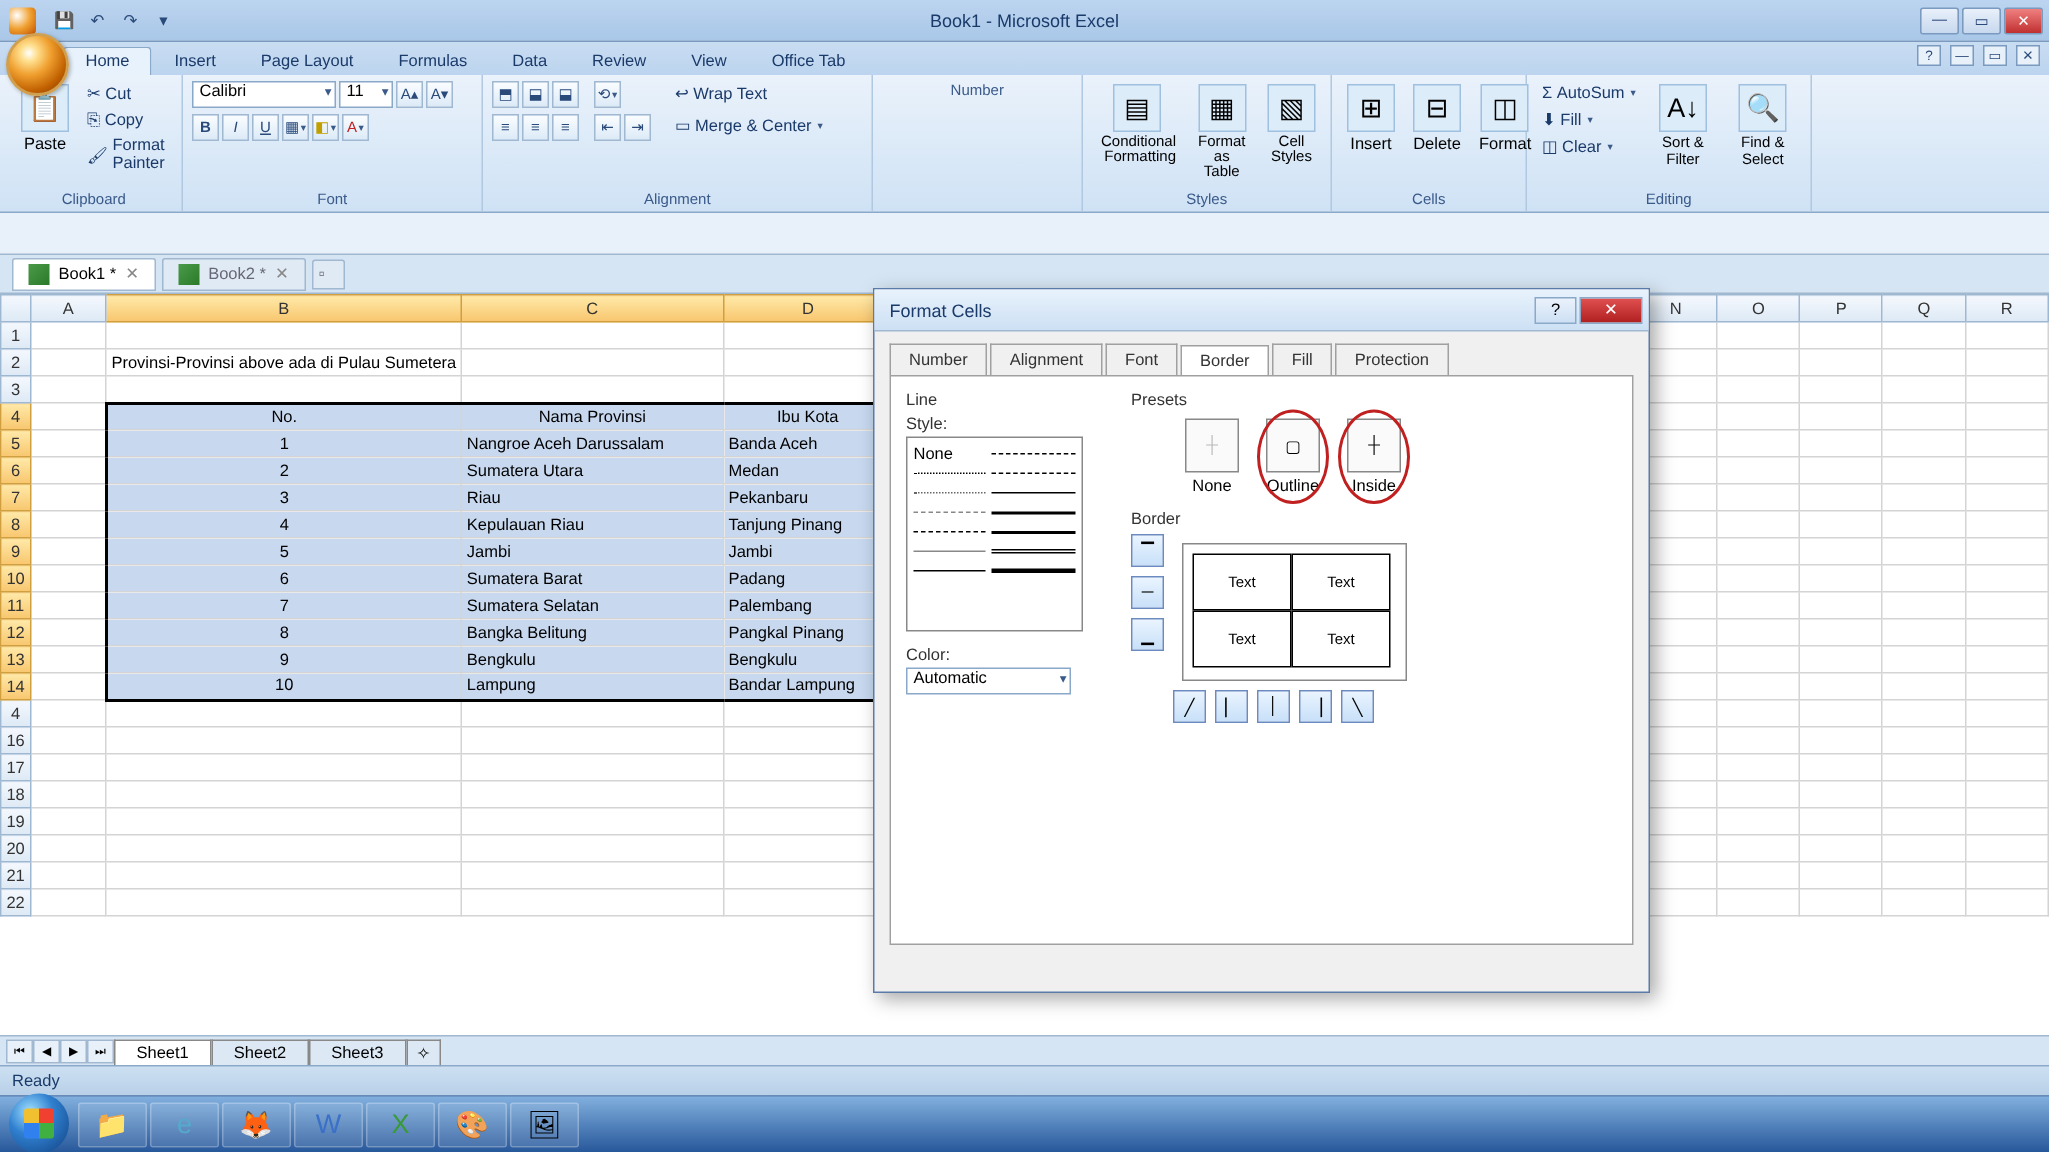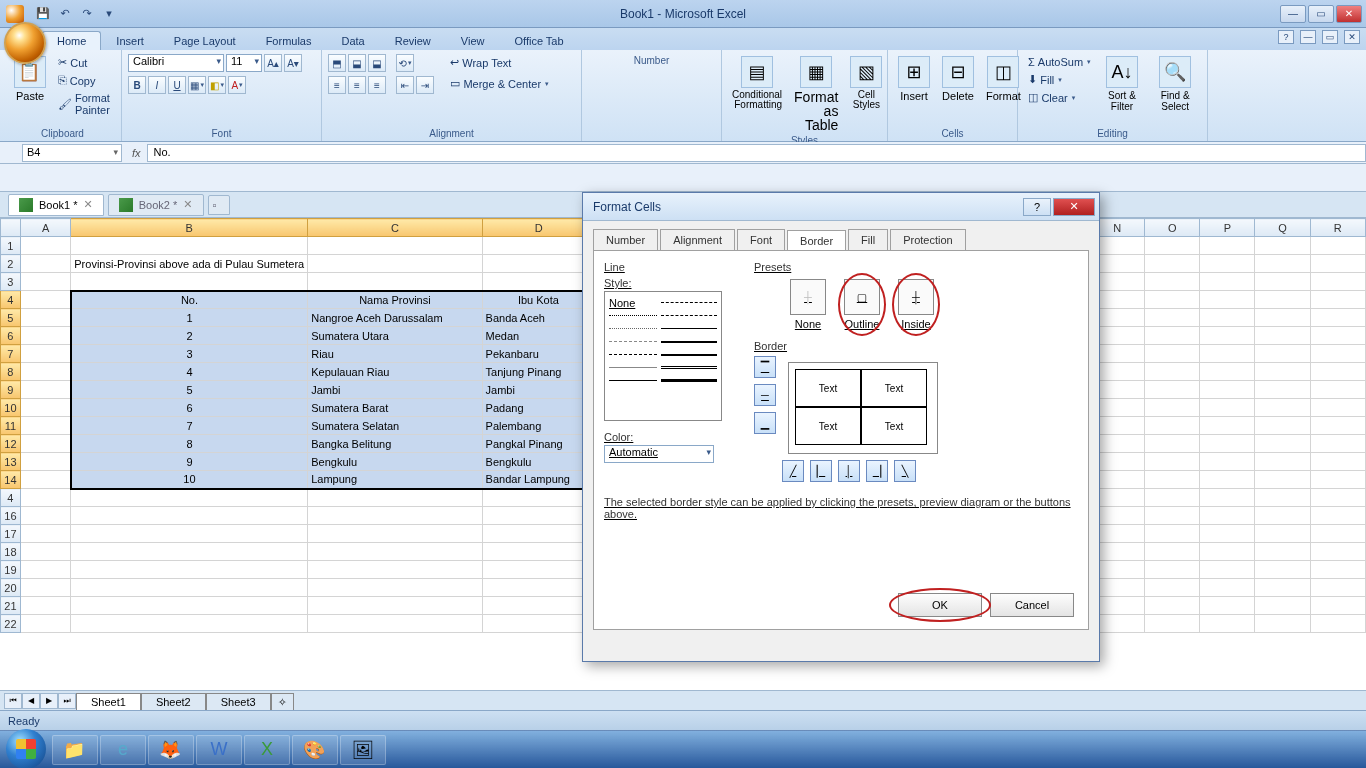--- a/index.html
+++ b/index.html
@@ -89,21 +89,21 @@
 
 .dialog { position:absolute; left:582px; top:192px; width:518px; height:470px; background:#f0f0f0; border:1px solid #5a7aaa; box-shadow:4px 4px 12px rgba(0,0,0,.35); z-index:40;}
 .dlg-title { height:28px; background:linear-gradient(#e8f2fc,#cde0f4); display:flex; align-items:center; justify-content:space-between; padding:0 4px 0 10px; border-bottom:1px solid #a0b8d0;}
 .dlg-title span { color:#1a3a6a; font-size:12px;}
 .dlgbtns { display:flex; gap:2px;}
 .dlgbtn { width:28px; height:18px; background:linear-gradient(#eaf2fb,#cde0f4); border:1px solid #8aa8c8; display:flex; align-items:center; justify-content:center; font-size:11px;}
 .dlgbtn.close { background:linear-gradient(#e05050,#b02020); color:#fff; width:42px;}
 .dlg-tabs { display:flex; gap:2px; padding:8px 10px 0;}
 .dlgtab { padding:4px 12px; background:#f0f0f0; border:1px solid #a0a0a0; border-bottom:none; color:#333;}
 .dlgtab.active { background:#fff; position:relative; top:1px;}
-.dlg-body { margin:0 10px 10px; background:#fff; border:1px solid #a0a0a0; height:380px; padding:10px; position:relative;text-decoration:underline;}
+.dlg-body { margin:0 10px 10px; background:#fff; border:1px solid #a0a0a0; height:380px; padding:10px; position:relative;}
 .fs-label { color:#333; font-size:11px;}
 .linebox { width:118px; height:130px; border:1px solid #888; margin-top:2px; padding:4px; font-size:10px;}
 .linerow { height:13px; display:flex; align-items:center; justify-content:space-between;}
 .linerow .samp { width:56px; height:0; }
 .preset-row { display:flex; gap:18px; margin-top:6px;}
 .preset { display:flex; flex-direction:column; align-items:center; gap:3px; }
 .preset .pico { width:36px; height:36px; border:1px solid #888; background:#fafafa; display:flex; align-items:center; justify-content:center;}
 .circled { position:relative;}
 .circled::after { content:""; position:absolute; inset:-6px; border:2px solid #c02020; border-radius:50%;}
 .bordPreview { width:150px; height:92px; border:1px solid #888; margin:6px 0 0 6px; position:relative; background:#fff;}
@@ -244,21 +244,21 @@
   </div>
 
   <div class="group" style="width:166px">
     <div class="group-body">
       <div class="bigbtn">
             <div class="ico">▤</div>
             <span style="font-size:10px;text-align:right;line-height:1">Conditional Formatting</span>
           </div>
       <div class="bigbtn">
             <div class="ico">▦</div>
-            <span style="font-size:14px;text-align:right;line-height:1">Format as Table</span>
+            <span style="font-size:10px;text-align:center;line-height:1">Format as Table</span>
           </div>
       <div class="bigbtn">
             <div class="ico">▧</div>
             <span style="font-size:10px;text-align:center;line-height:1">Cell Styles</span>
           </div>
     </div>
     <div class="group-label">Styles</div>
   </div>
 
   <div class="group" style="width:130px">
@@ -301,25 +301,20 @@
           </div>
       <div class="bigbtn">
             <div class="ico">🔍</div>
             <span style="font-size:10px;text-align:center">Find &amp; Select</span>
           </div>
     </div>
     <div class="group-label">Editing</div>
   </div>
 </div>
 
-<div class="fbar">
-  <div class="namebox">B4</div>
-  <span class="fx">fx</span>
-  <div class="fcontent">No.</div>
-</div>
 <div style="height:28px;background:#e8f0fa;border-bottom:1px solid #a0b8d0"></div>
 
 <div class="wbtabs">
   <div class="wbtab">
         <span class="wbico"></span>
         <span>Book1 *</span>
         <span class="closex">✕</span>
       </div>
   <div class="wbtab inactive">
         <span class="wbico"></span>
@@ -928,25 +923,20 @@
         </div>
         <div class="hstack" style="gap:6px;margin:6px 0 0 28px">
           <div class="sideBtn">╱</div>
           <div class="sideBtn">▏</div>
           <div class="sideBtn">│</div>
           <div class="sideBtn">▕</div>
           <div class="sideBtn">╲</div>
         </div>
       </div>
     </div>
-    <div style="margin-top:14px;font-size:11px;color:#333">The selected border style can be applied by clicking the presets, preview diagram or the buttons above.</div>
-    <div class="dlg-foot">
-      <button class="ok">OK</button>
-      <button>Cancel</button>
-    </div>
   </div>
 </div>
 
 <div class="win-taskbar">
   <div style="display:flex;align-items:center">
     <div class="startorb">
         <span></span>
       </div>
     <div class="tbicons">
       <div class="ti">📁</div>

